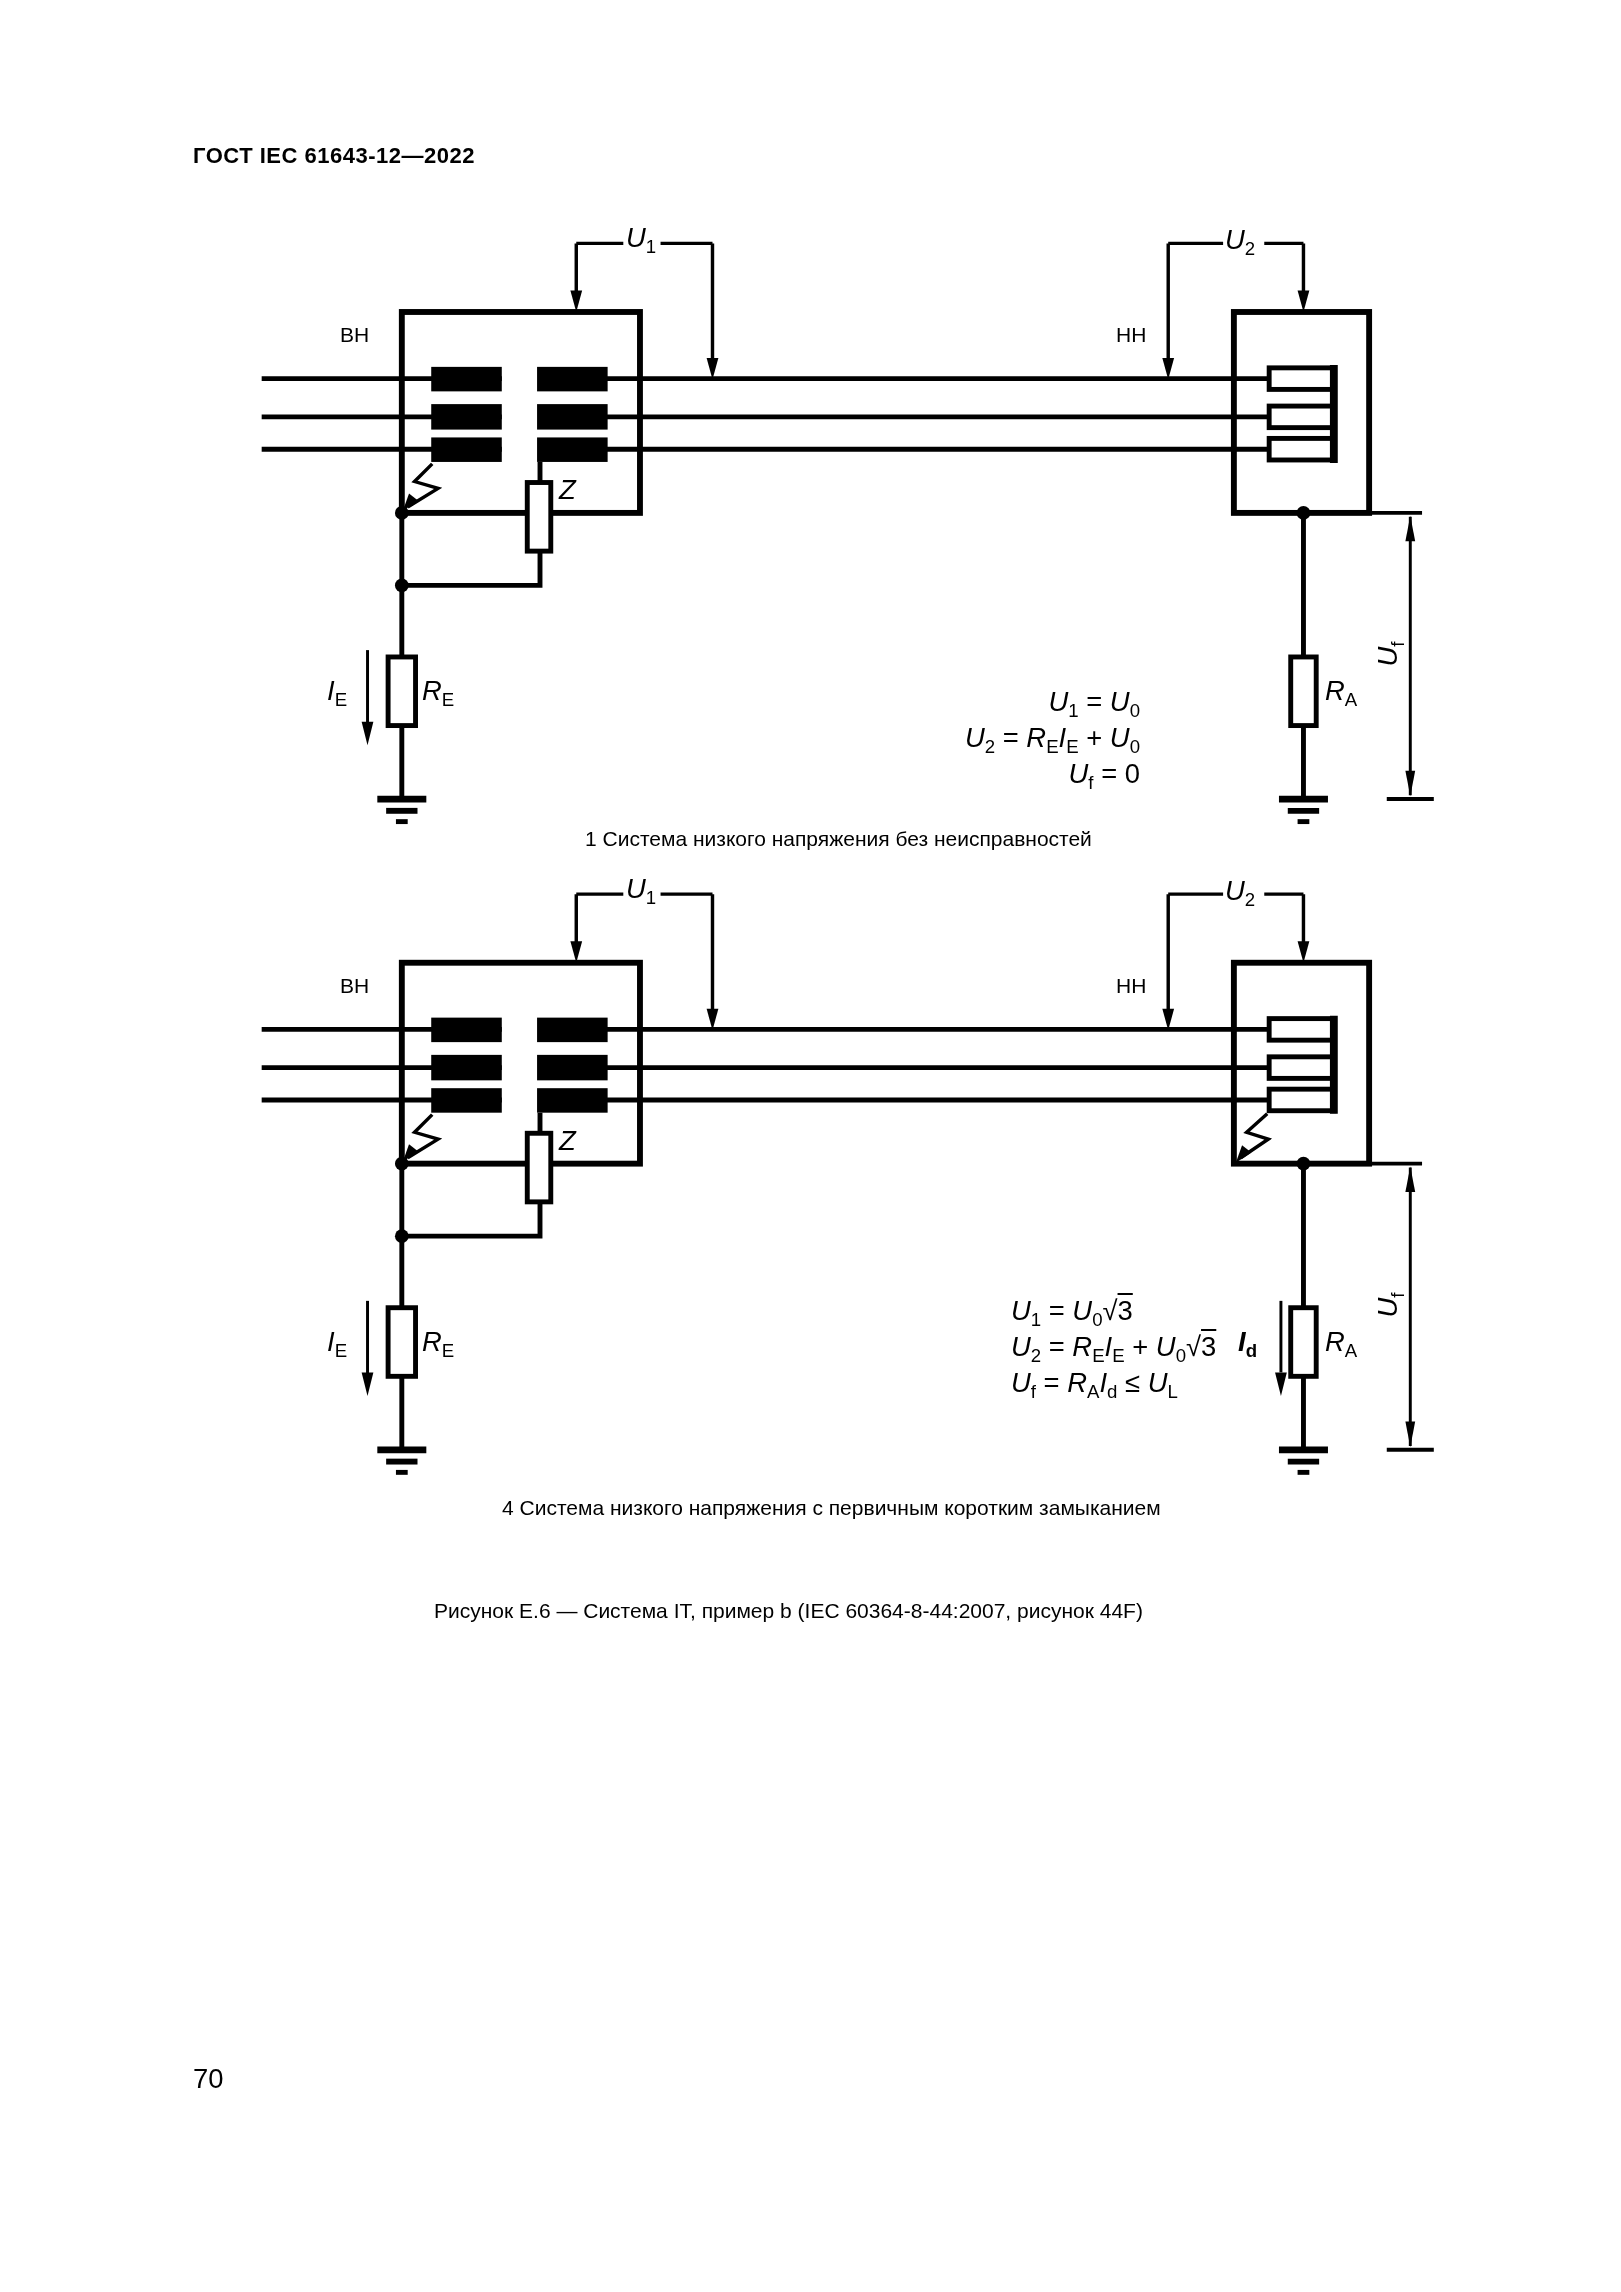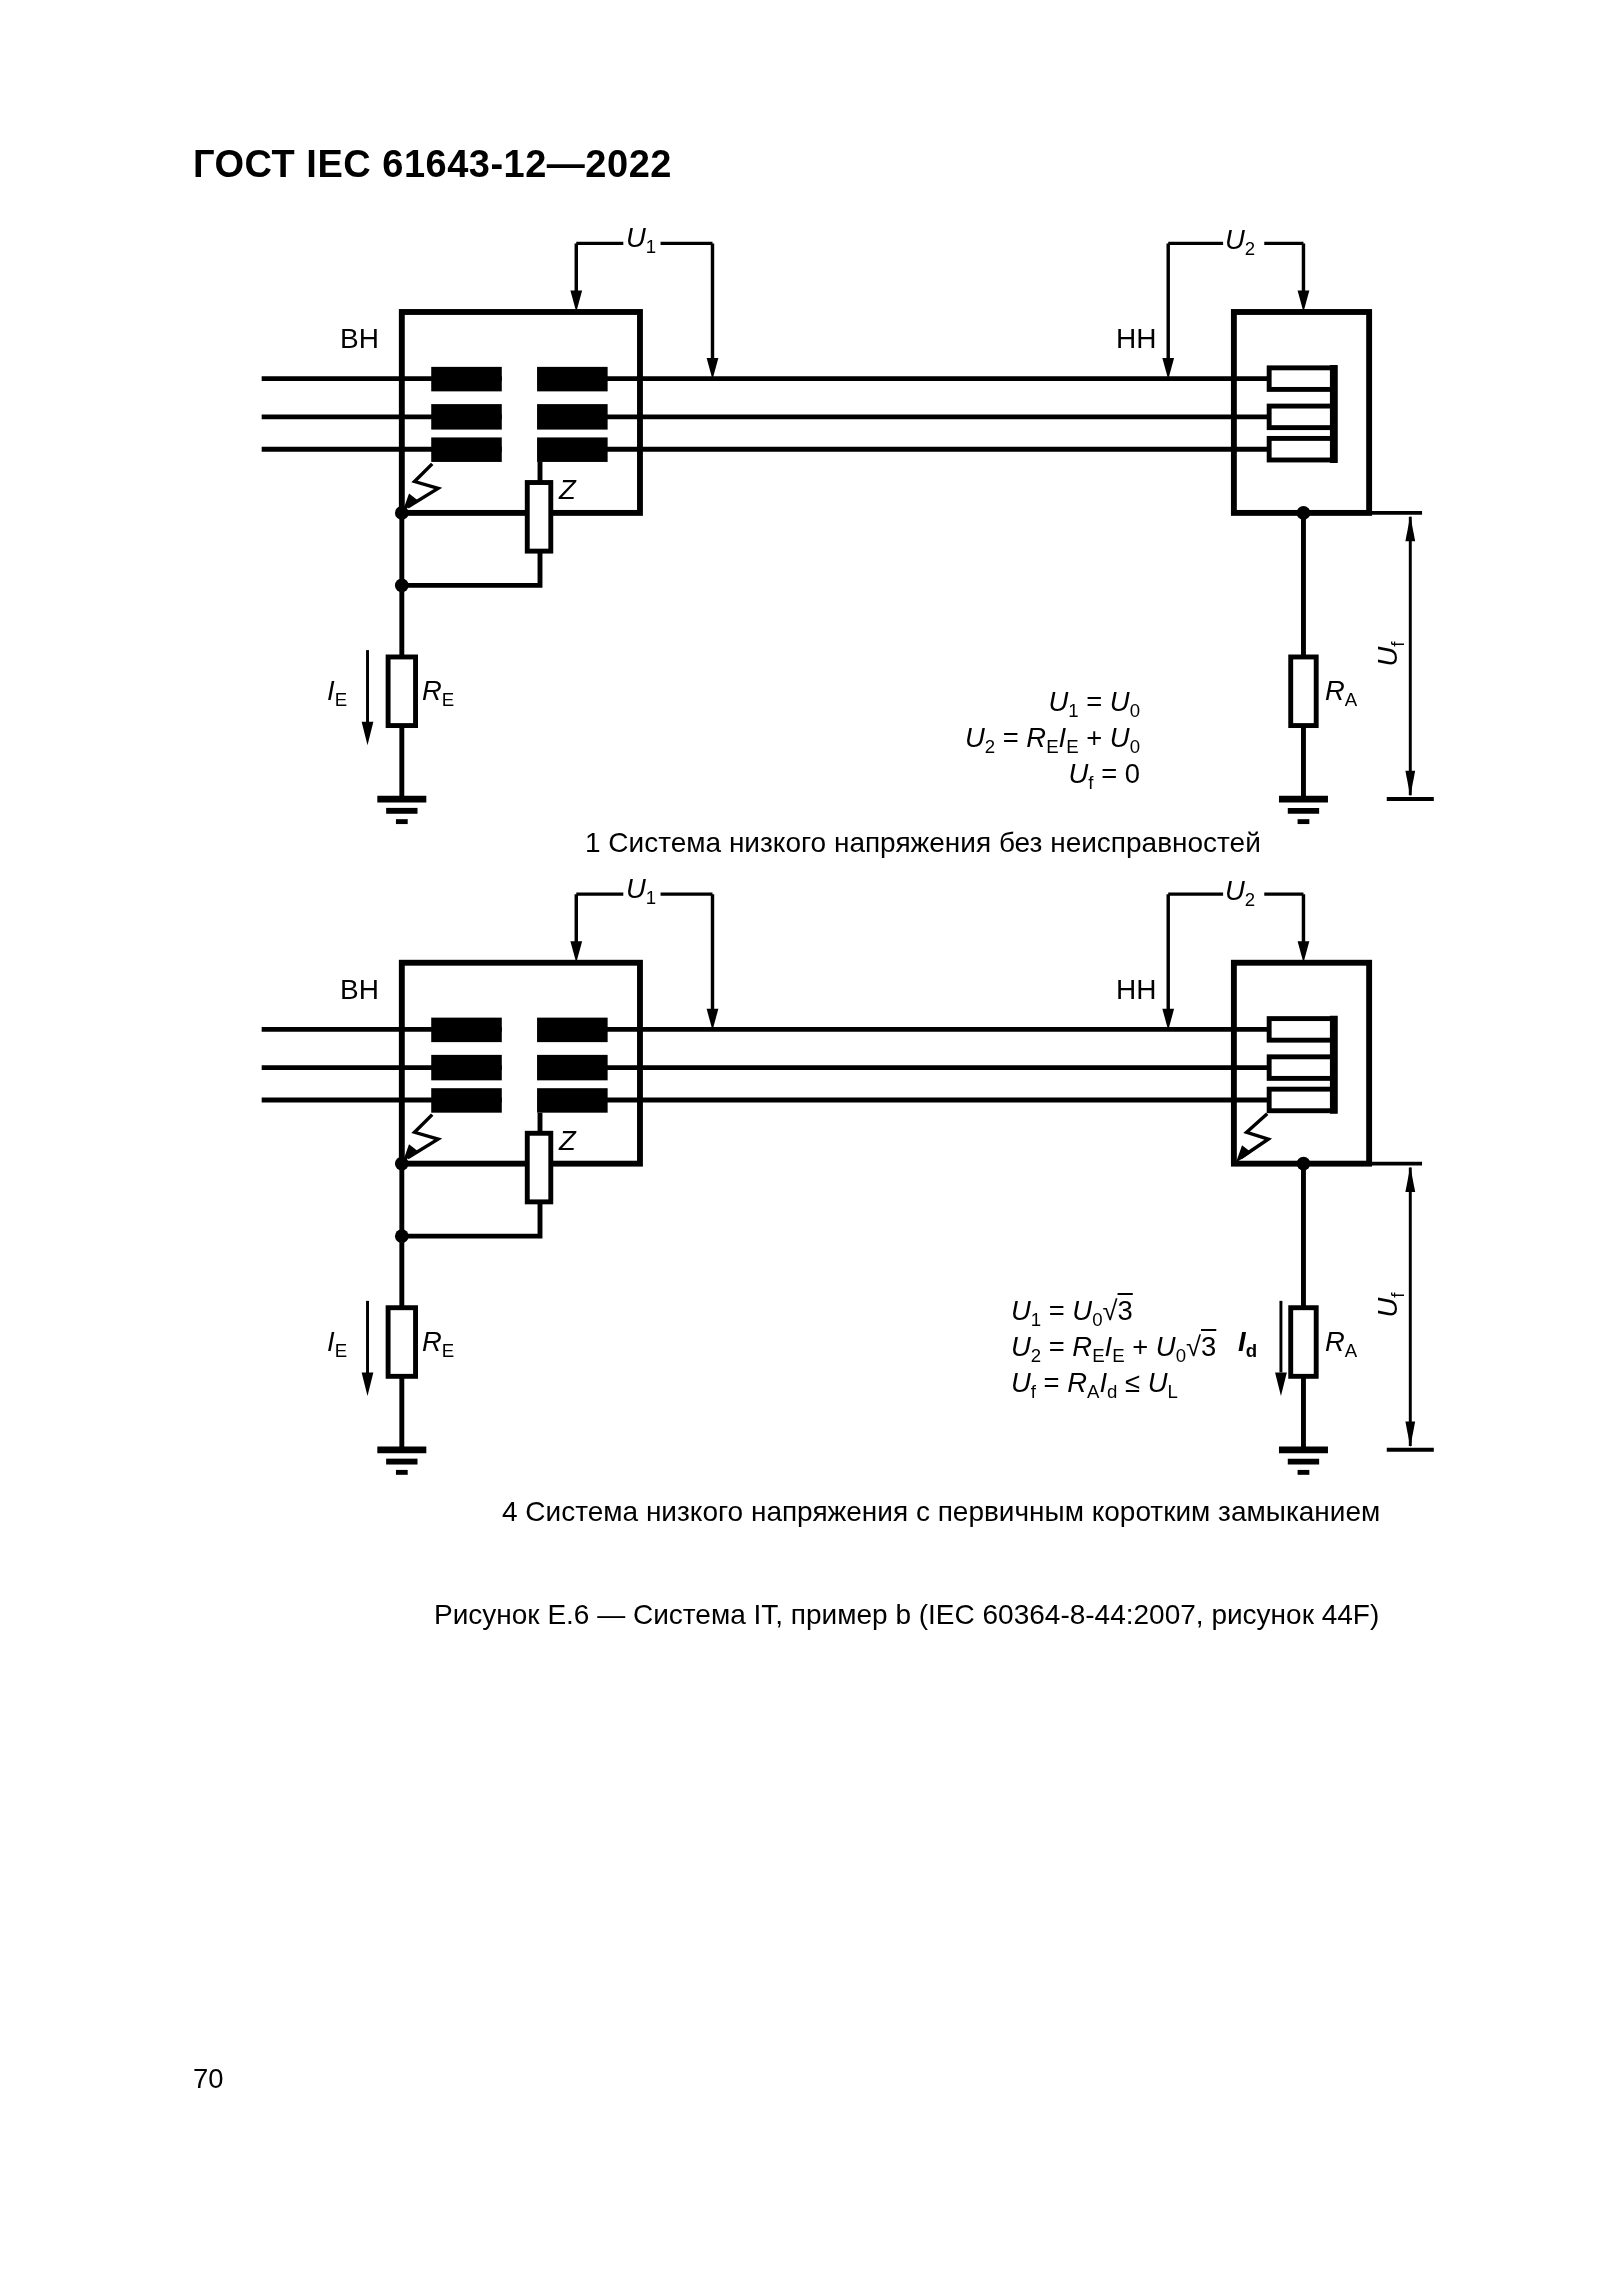--- a/index.html
+++ b/index.html
@@ -5,22 +5,22 @@
   html,body{margin:0;padding:0;}
   body{
     width:1621px;height:2293px;position:relative;background:#ffffff;
     font-family:"Liberation Sans",sans-serif;color:#000;
   }
   .page-svg{position:absolute;left:0;top:0;width:1621px;height:2293px;}
   .page-svg path,.page-svg polyline{stroke:#000;fill:none;}
   .page-svg polygon{fill:#000;stroke:none;}
   .lbl{position:absolute;white-space:nowrap;color:#000;line-height:1.08;}
   .f28{font-size:27.4px;}
-  .f27{font-size:28px;}
-  .hdr{font-size:38px;font-weight:bold;letter-spacing:0.5px;}
+  .f27{font-size:21px;}
+  .hdr{font-size:22px;font-weight:bold;letter-spacing:0.5px;}
   .v{font-style:italic;}
   sub{font-size:68%;font-style:normal;line-height:0;}
   .rad{text-decoration:overline;}
   .uf-rot{transform:translate(-50%,-50%) rotate(-90deg);transform-origin:center center;}
   .fblock div{height:36px;}
 </style>
 </head>
 <body>
 
 <svg class="page-svg" viewBox="0 0 1654 2339" aria-hidden="true">

